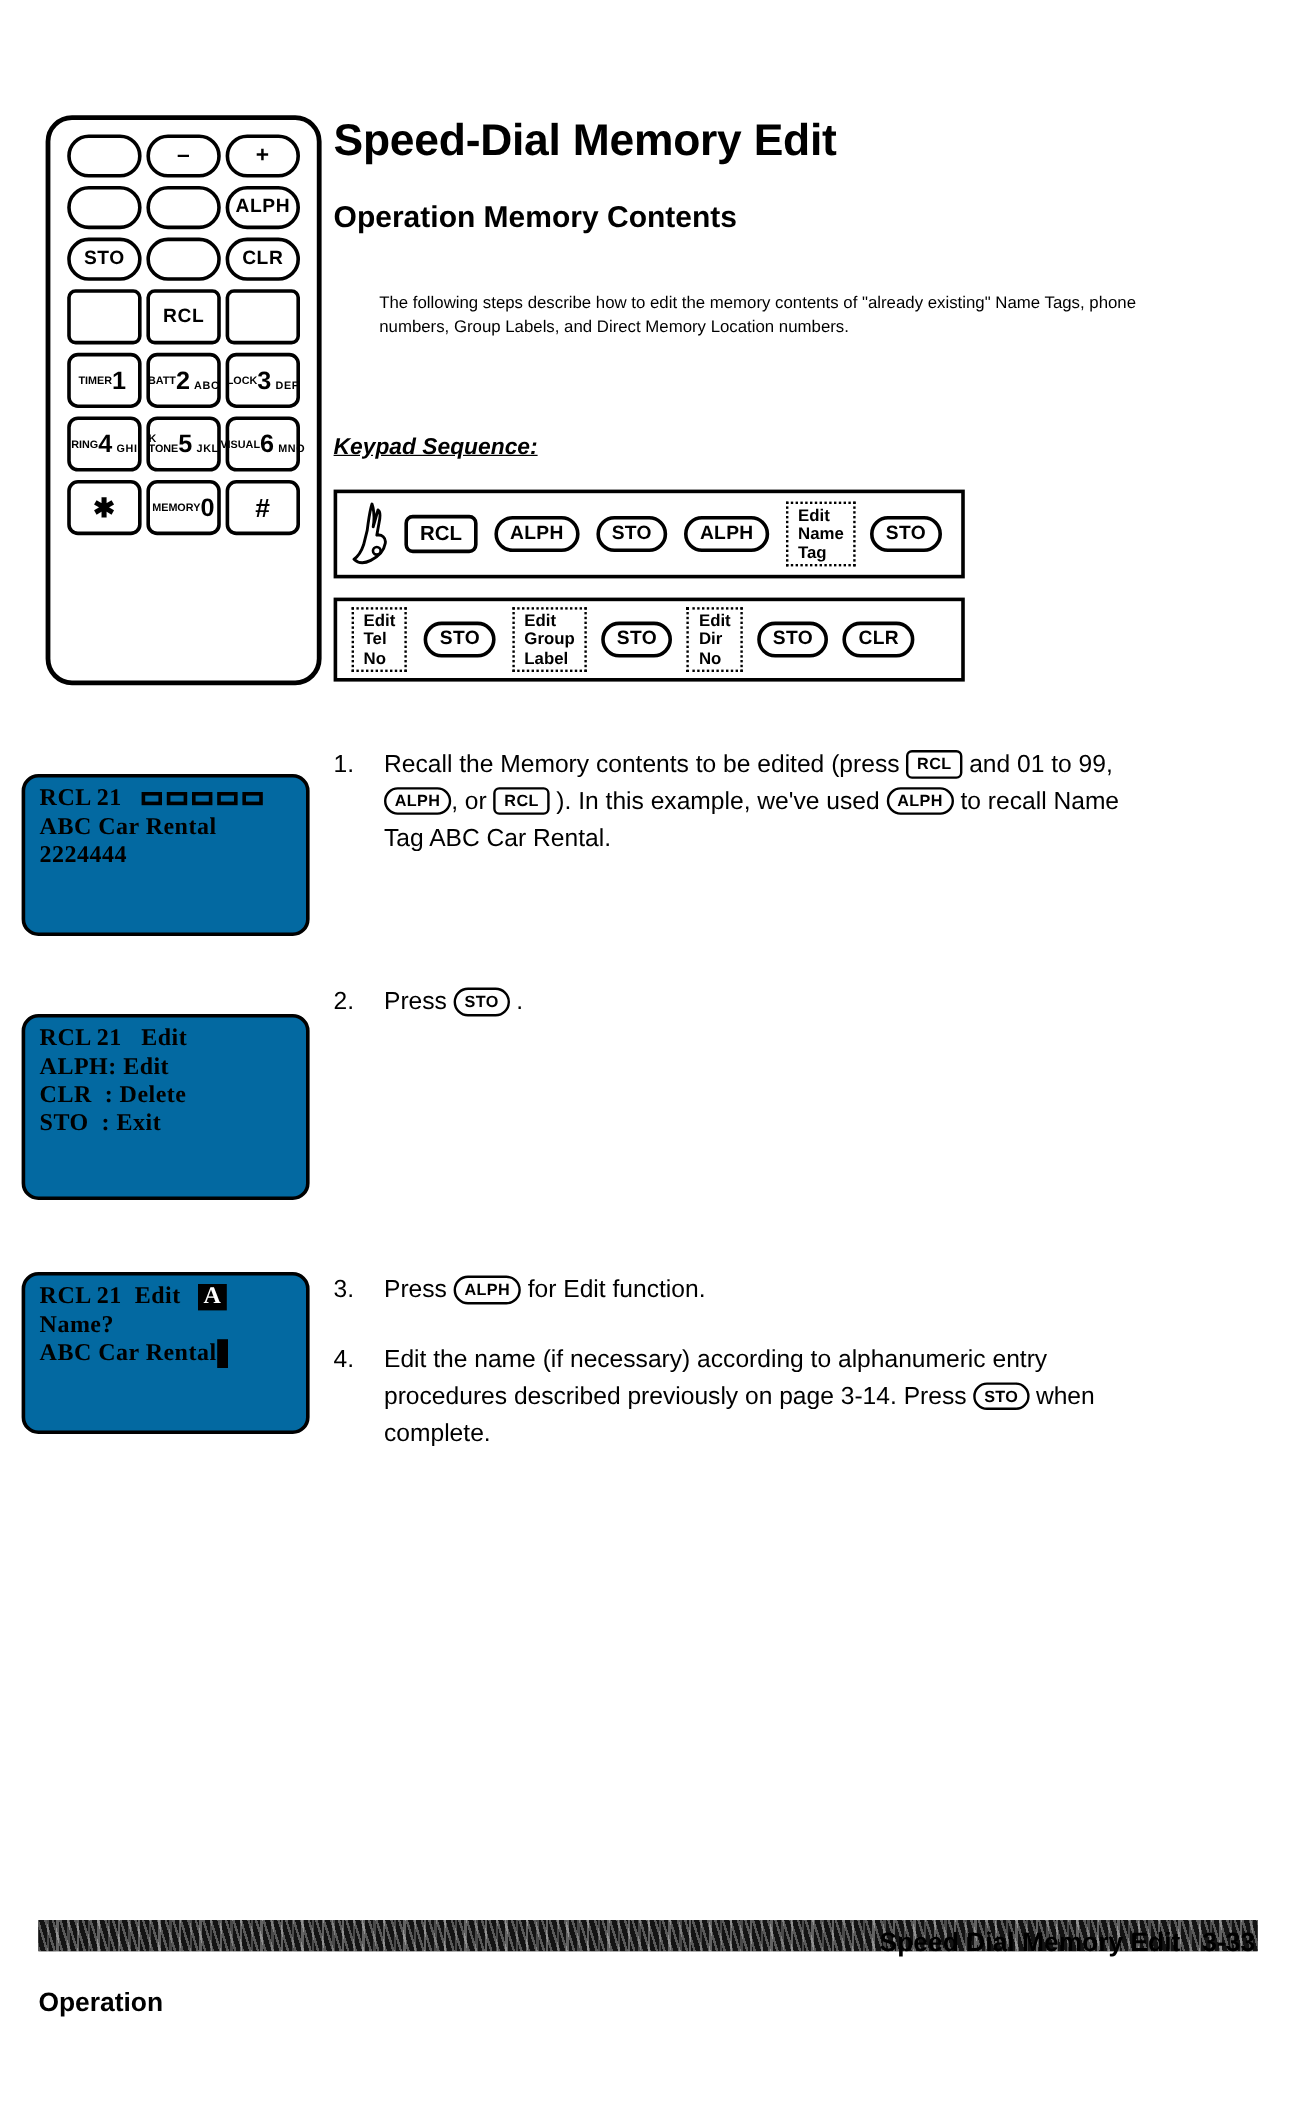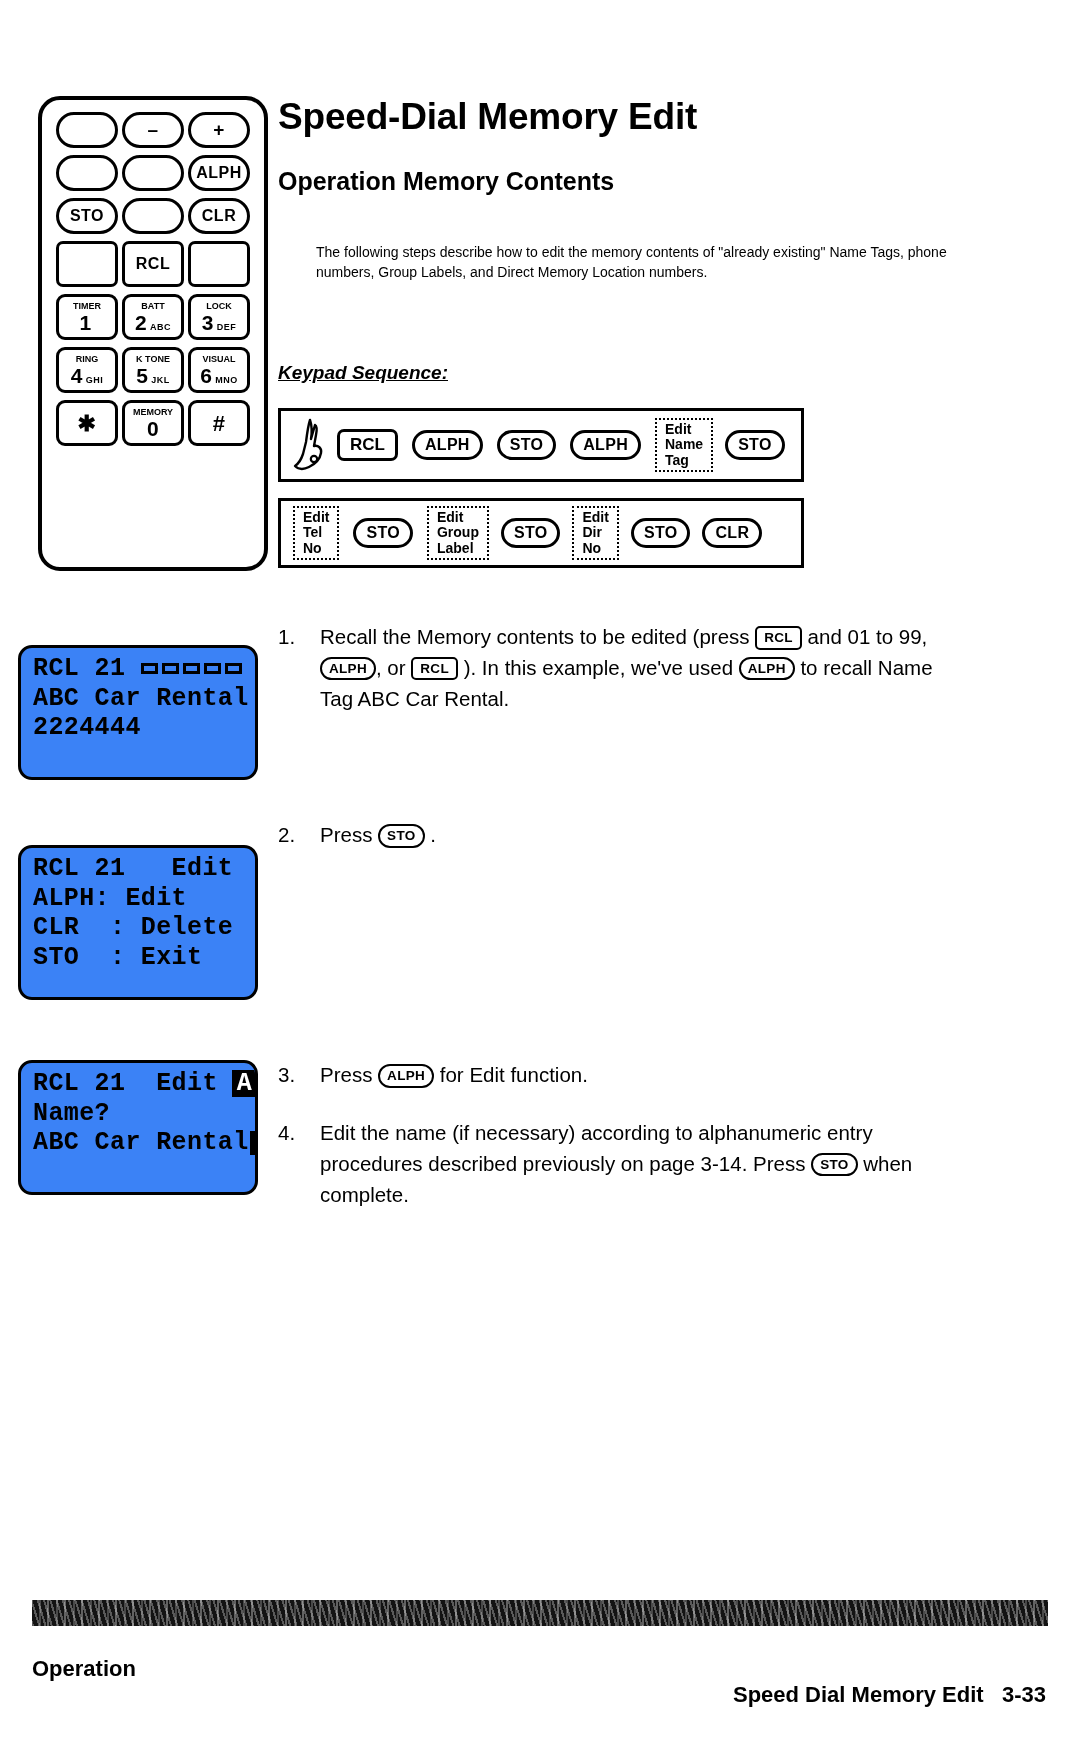--- a/index.html
+++ b/index.html
@@ -22,21 +22,21 @@
   .kp-row{display:flex;justify-content:space-between;margin-bottom:7px;}
   .key{
     box-sizing:border-box;
     width:62px;height:36px;
     border:3px solid #000;border-radius:18px;
     display:flex;align-items:center;justify-content:center;
     font-weight:bold;font-size:16px;letter-spacing:.5px;background:#fff;
   }
   .key.sq{border-radius:7px;height:46px;}
   .key.num{
-    border-radius:9px;height:46px;flex-direction:column;
+    border-radius:9px;height:46px;flex-direction:row;
     justify-content:center;line-height:1;padding-top:1px;
   }
   .key.num .sub{
     font-size:9px;font-weight:bold;letter-spacing:0;
     margin-bottom:1px;text-transform:uppercase;
   }
   .key.num .dig{display:flex;align-items:baseline;}
   .key.num .dig b{font-size:21px;font-weight:bold;}
   .key.num .dig i{font-style:normal;font-size:9px;font-weight:bold;margin-left:3px;}
   .key .sym{font-size:22px;font-weight:bold;line-height:1;}
@@ -83,24 +83,24 @@
   .dotted{
     border:2px dotted #000;
     padding:2px 8px;font-size:14px;font-weight:bold;
     line-height:1.08;text-align:left;
   }
   .finger{width:40px;height:58px;flex:none;}
 
   
   .lcd{
     position:absolute;box-sizing:border-box;
-    border:3px solid #000;border-radius:14px;background:#3b82f6;
+    border:3px solid #000;border-radius:14px;background:#0369a1;
     padding:6px 0 6px 12px;
-    font-family:Liberation Mono, monospace;
-    font-weight:bold;font-size:25px;line-height:1.18;
+    font-family:Liberation Serif, serif;
+    font-weight:bold;font-size:20px;line-height:1.18;
     letter-spacing:.4px;
     overflow:hidden;
   }
   #lcd-1{left:18px;top:645px;width:240px;height:135px;}
   #lcd-2{left:18px;top:845px;width:240px;height:155px;}
   #lcd-3{left:18px;top:1060px;width:240px;height:135px;}
   .lcd .line{white-space:pre;display:flex;align-items:center;}
   .segbar{display:inline-flex;gap:4px;margin-left:16px;}
   .segbar i{
     display:inline-block;width:17px;height:11px;
@@ -144,21 +144,21 @@
     opacity:.92;
   }
   .rule::after{
     content:"";position:absolute;inset:0;
     background:repeating-linear-gradient(73deg,rgba(255,255,255,.30) 0 2px,rgba(0,0,0,0) 2px 6px);
   }
   .foot-left{
     position:absolute;left:32px;top:1656px;font-size:22px;font-weight:bold;
   }
   .foot-right{
-    position:absolute;right:34px;top:1656px;font-size:22px;font-weight:bold;
+    position:absolute;right:34px;top:1580px;font-size:22px;font-weight:bold;
     white-space:pre;
   }
 </style>
 </head>
 <body>
 
 <div class="page">
 
   <div class="handset">
     <div class="kp-row">

